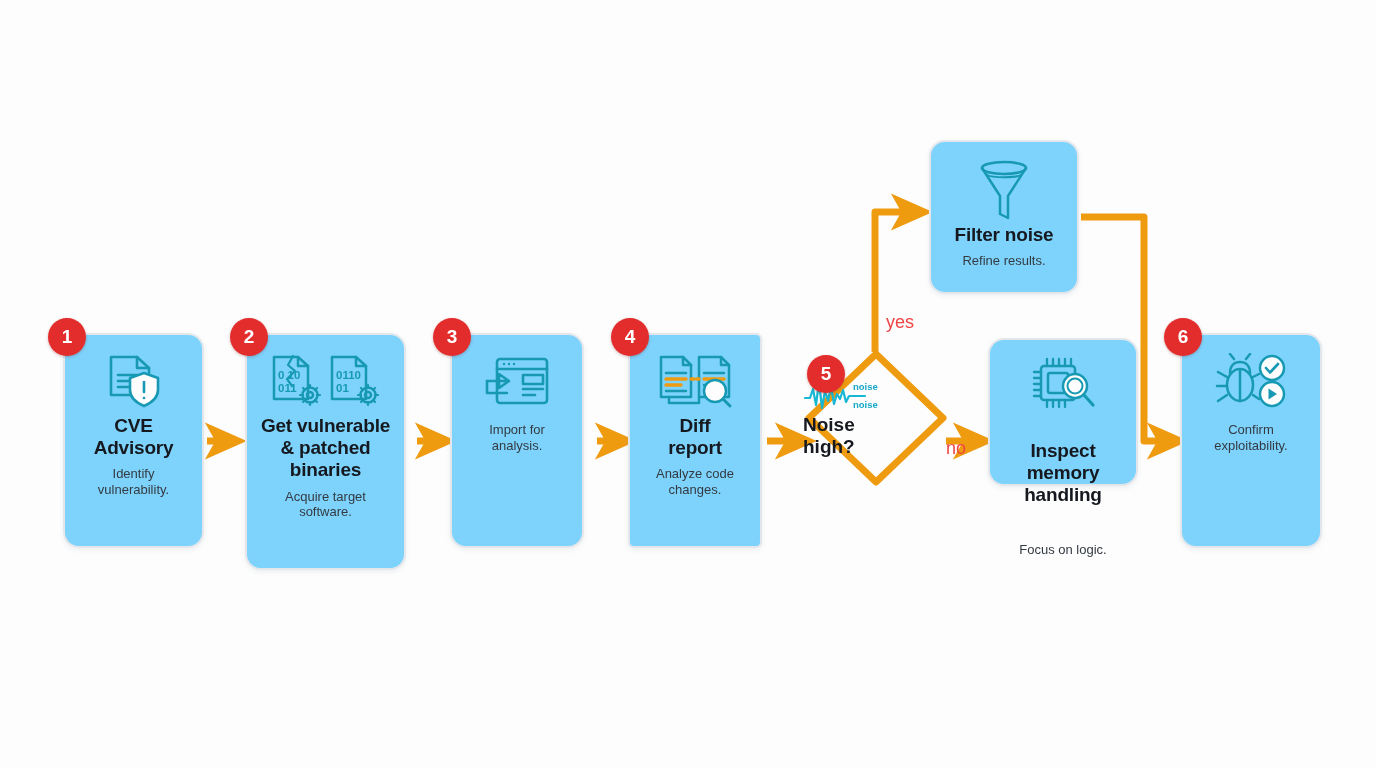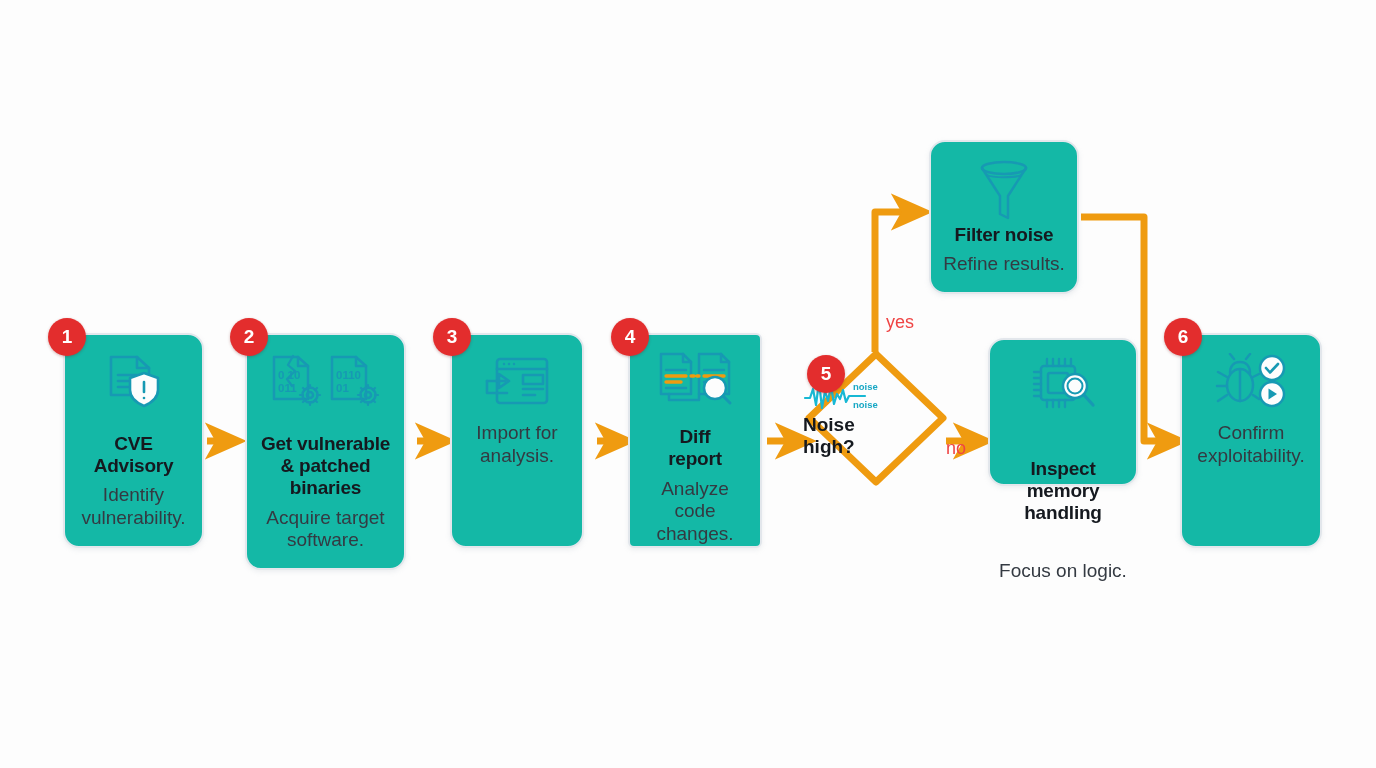--- a/index.html
+++ b/index.html
@@ -19,21 +19,21 @@
     background: #fdfdfd;
   }
   svg.connectors {
     position: absolute;
     left: 0; top: 0;
     width: 1376px; height: 768px;
     pointer-events: none;
   }
   .card {
     position: absolute;
-    background: #14b8a6;
+    background: #7dd3fc;
     border: 2px solid #e3e7ec;
     border-radius: 16px;
     box-sizing: border-box;
     display: flex;
     flex-direction: column;
     align-items: center;
     box-shadow: 0 2px 5px rgba(160,170,185,0.18);
   }
   .card .icon-wrap {
     margin-top: 14px;
@@ -41,26 +41,26 @@
     display: flex;
     align-items: center;
     justify-content: center;
   }
   .card .c-title {
     font-size: 19px;
     font-weight: bold;
     color: #15191f;
     text-align: center;
     line-height: 1.17;
-    margin-top: 18px;
+    margin-top: 0;
     padding: 0 6px;
     letter-spacing: -0.2px;
   }
   .card .c-sub {
-    font-size: 19px;
+    font-size: 13px;
     color: #343a42;
     text-align: center;
     line-height: 1.2;
     margin-top: 7px;
     padding: 0 8px;
   }
   .badge {
     position: absolute;
     width: 38px; height: 38px;
     border-radius: 50%;

